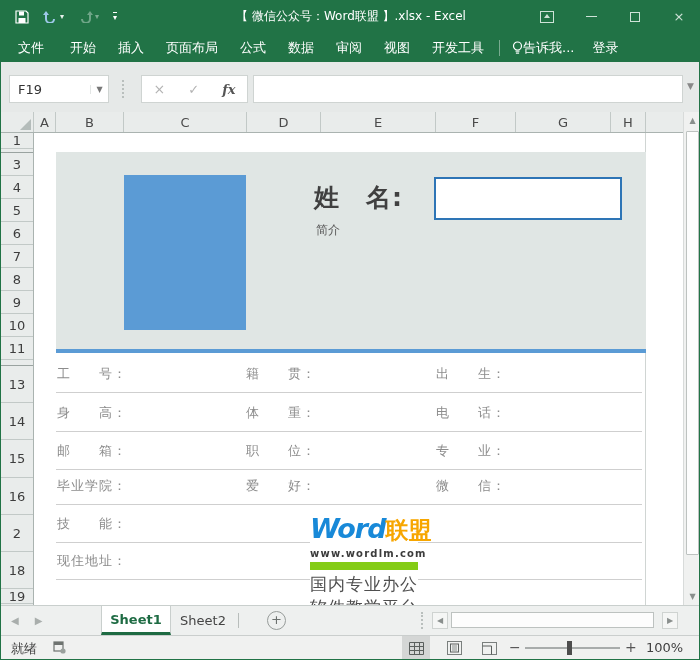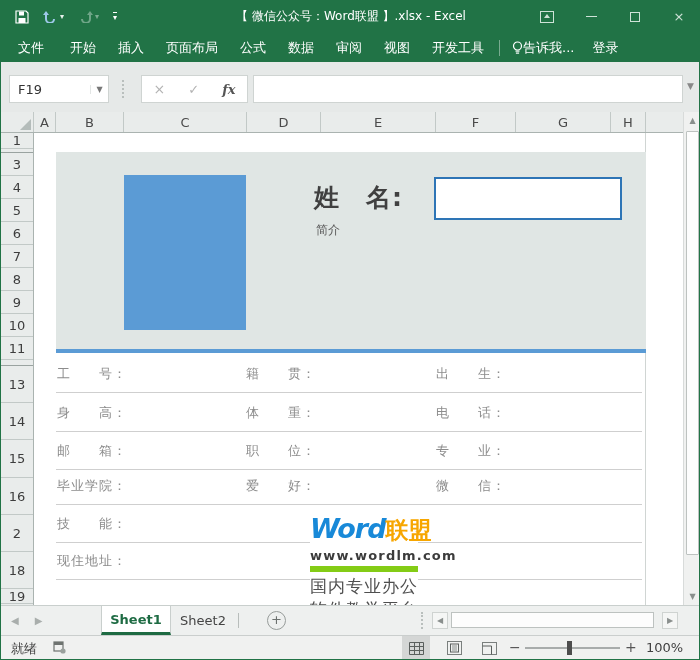--- a/index.html
+++ b/index.html
@@ -73,22 +73,22 @@
 
   .form { position:absolute; left:22px; top:230px; width:586px; }
   .frow { position:relative; border-bottom:1px solid #cfcfcf; }
   .flabel { position:absolute; bottom:9px; font-size:13px; color:#8c8c8c; letter-spacing:1px; }
   .flabel.c1 { left:1px; } .flabel.c2 { left:190px; } .flabel.c3 { left:380px; }
 
   .logo { position:absolute; left:276px; top:381px; width:108px; background:#fff; text-align:left; }
   .logo-brand { white-space:nowrap; line-height:30px; }
   .logo-word { font-size:27px; font-weight:bold; font-style:italic; color:#1889d8; letter-spacing:-1px; }
   .logo-cn { font-size:23px; font-weight:bold; color:#f7a600; }
-  .logo-url { font-size:13px; font-weight:bold; color:#3c3c3c; letter-spacing:1.2px;
-              border-bottom:6px solid #84cc16; padding-bottom:3px; }
+  .logo-url { font-size:10px; font-weight:bold; color:#3c3c3c; letter-spacing:1.2px;
+              border-bottom:8px solid #84cc16; padding-bottom:3px; }
   .logo-tag { font-size:17px; color:#4f4f4f; line-height:23px; letter-spacing:1px; margin-top:3px; }
 
   
   .vscroll { position:absolute; left:682px; top:112px; width:18px; height:493px; background:#f0f1f0;
              border-left:1px solid #d8dbda; }
   .vs-arrow { width:17px; height:17px; display:flex; align-items:center; justify-content:center;
               color:#8a8f8d; font-size:8px; }
   .vs-thumb { position:absolute; left:2px; top:19px; width:13px; height:424px; background:#fdfdfd;
               border:1px solid #bdc2c0; border-radius:1px; }
   .vs-down { position:absolute; bottom:0; }

